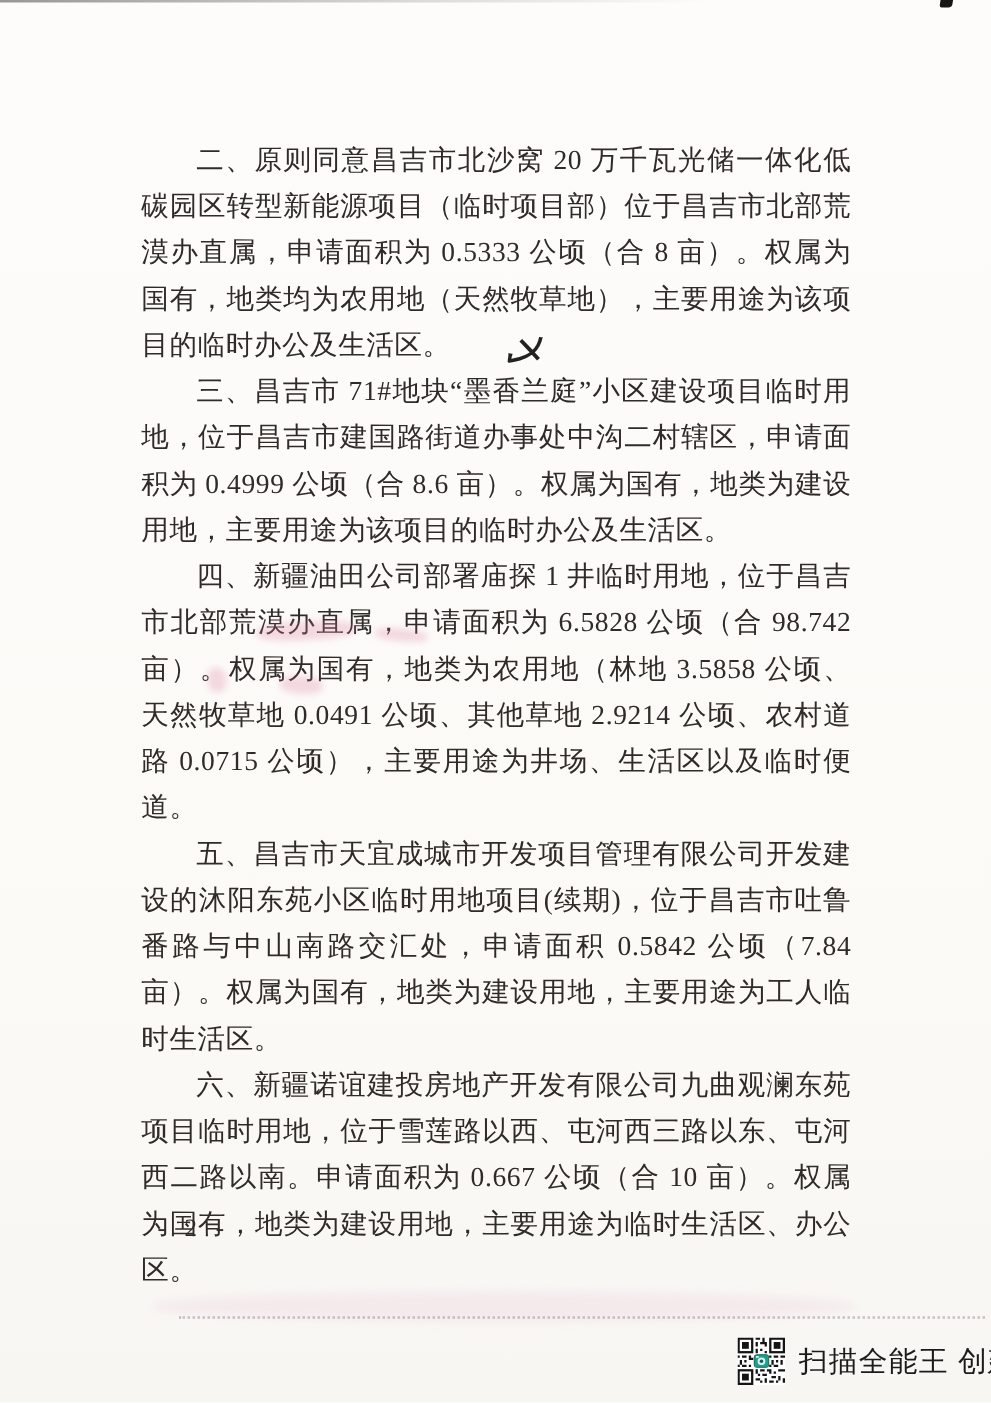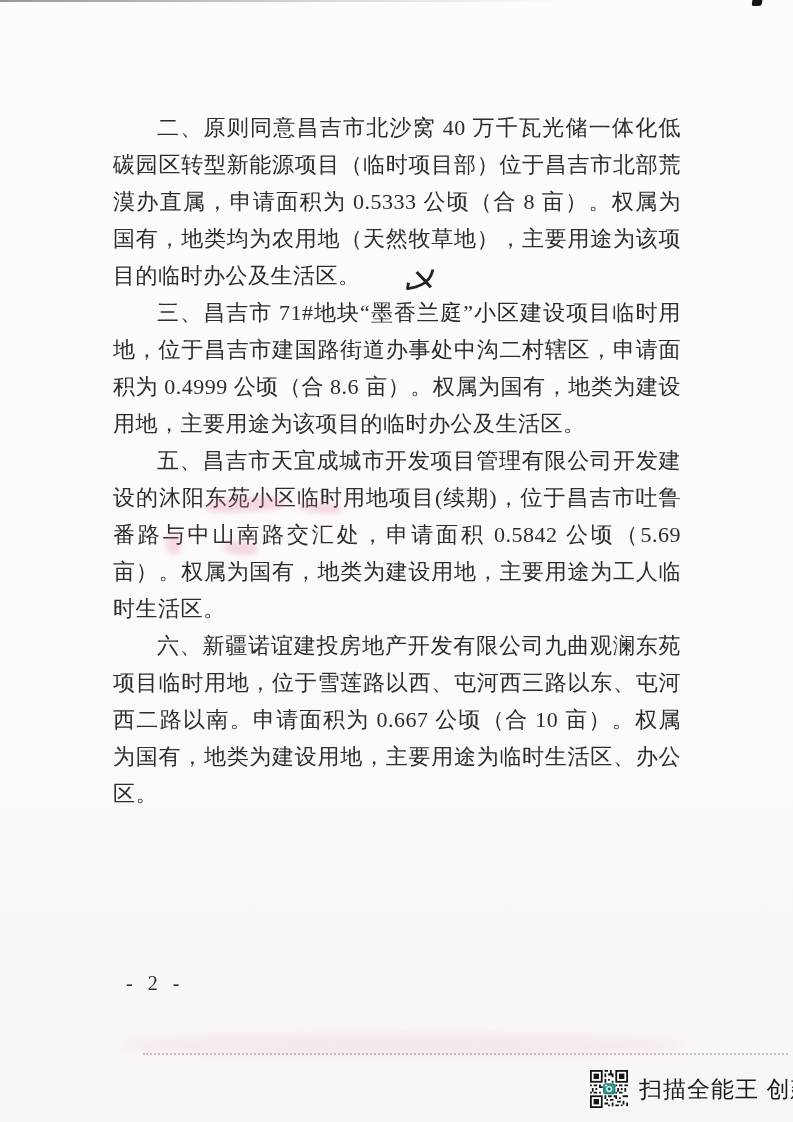--- a/index.html
+++ b/index.html
@@ -72,23 +72,24 @@
 </style>
 </head>
 <body>
 
 <div class="page">
 
   <div class="top-edge-line"></div>
   <div class="corner-mark"></div>
 
   <div class="text-block">
-    <p><span>二、原则同意昌吉市北沙窝 40 万千瓦光储一体化低碳园区转型新能源项目（临时项目部）位于昌吉市北部荒漠办直属，申请面积为 0.5333 公顷（合 8 亩）。权属为国有，地类均为农用地（天然牧草地），主要用途为该项目的临时办公及生活区。</span><span class="handmark">乄</span></p>
+    <p><span>二、原则同意昌吉市北沙窝 20 万千瓦光储一体化低碳园区转型新能源项目（临时项目部）位于昌吉市北部荒漠办直属，申请面积为 0.5333 公顷（合 8 亩）。权属为国有，地类均为农用地（天然牧草地），主要用途为该项目的临时办公及生活区。</span><span class="handmark">乄</span></p>
     <p><span>三、昌吉市 71#地块“墨香兰庭”小区建设项目临时用地，位于昌吉市建国路街道办事处中沟二村辖区，申请面积为 0.4999 公顷（合 8.6 亩）。权属为国有，地类为建设用地，主要用途为该项目的临时办公及生活区。</span></p>
-    <p><span>五、昌吉市天宜成城市开发项目管理有限公司开发建设的沐阳东苑小区临时用地项目(续期)，位于昌吉市吐鲁番路与中山南路交汇处，申请面积 0.5842 公顷（5.69 亩）。权属为国有，地类为建设用地，主要用途为工人临时生活区。</span></p>
+    <p><span>四、新疆油田公司部署庙探 1 井临时用地，位于昌吉市北部荒漠办直属，申请面积为 6.5828 公顷（合 98.742 亩）。权属为国有，地类为农用地（林地 3.5858 公顷、天然牧草地 0.0491 公顷、其他草地 2.9214 公顷、农村道路 0.0715 公顷），主要用途为井场、生活区以及临时便道。</span></p>
+    <p><span>五、昌吉市天宜成城市开发项目管理有限公司开发建设的沐阳东苑小区临时用地项目(续期)，位于昌吉市吐鲁番路与中山南路交汇处，申请面积 0.5842 公顷（7.84 亩）。权属为国有，地类为建设用地，主要用途为工人临时生活区。</span></p>
     <p><span>六、新疆诺谊建投房地产开发有限公司九曲观澜东苑项目临时用地，位于雪莲路以西、屯河西三路以东、屯河西二路以南。申请面积为 0.667 公顷（合 10 亩）。权属为国有，地类为建设用地，主要用途为临时生活区、办公区。</span></p>
   </div>
 
   <div class="stamp-remnant stamp-a"></div>
   <div class="stamp-remnant stamp-b"></div>
   <div class="stamp-remnant stamp-c"></div>
   <div class="stamp-remnant stamp-d"></div>
 
   <div class="page-number">- 2 -</div>
 

